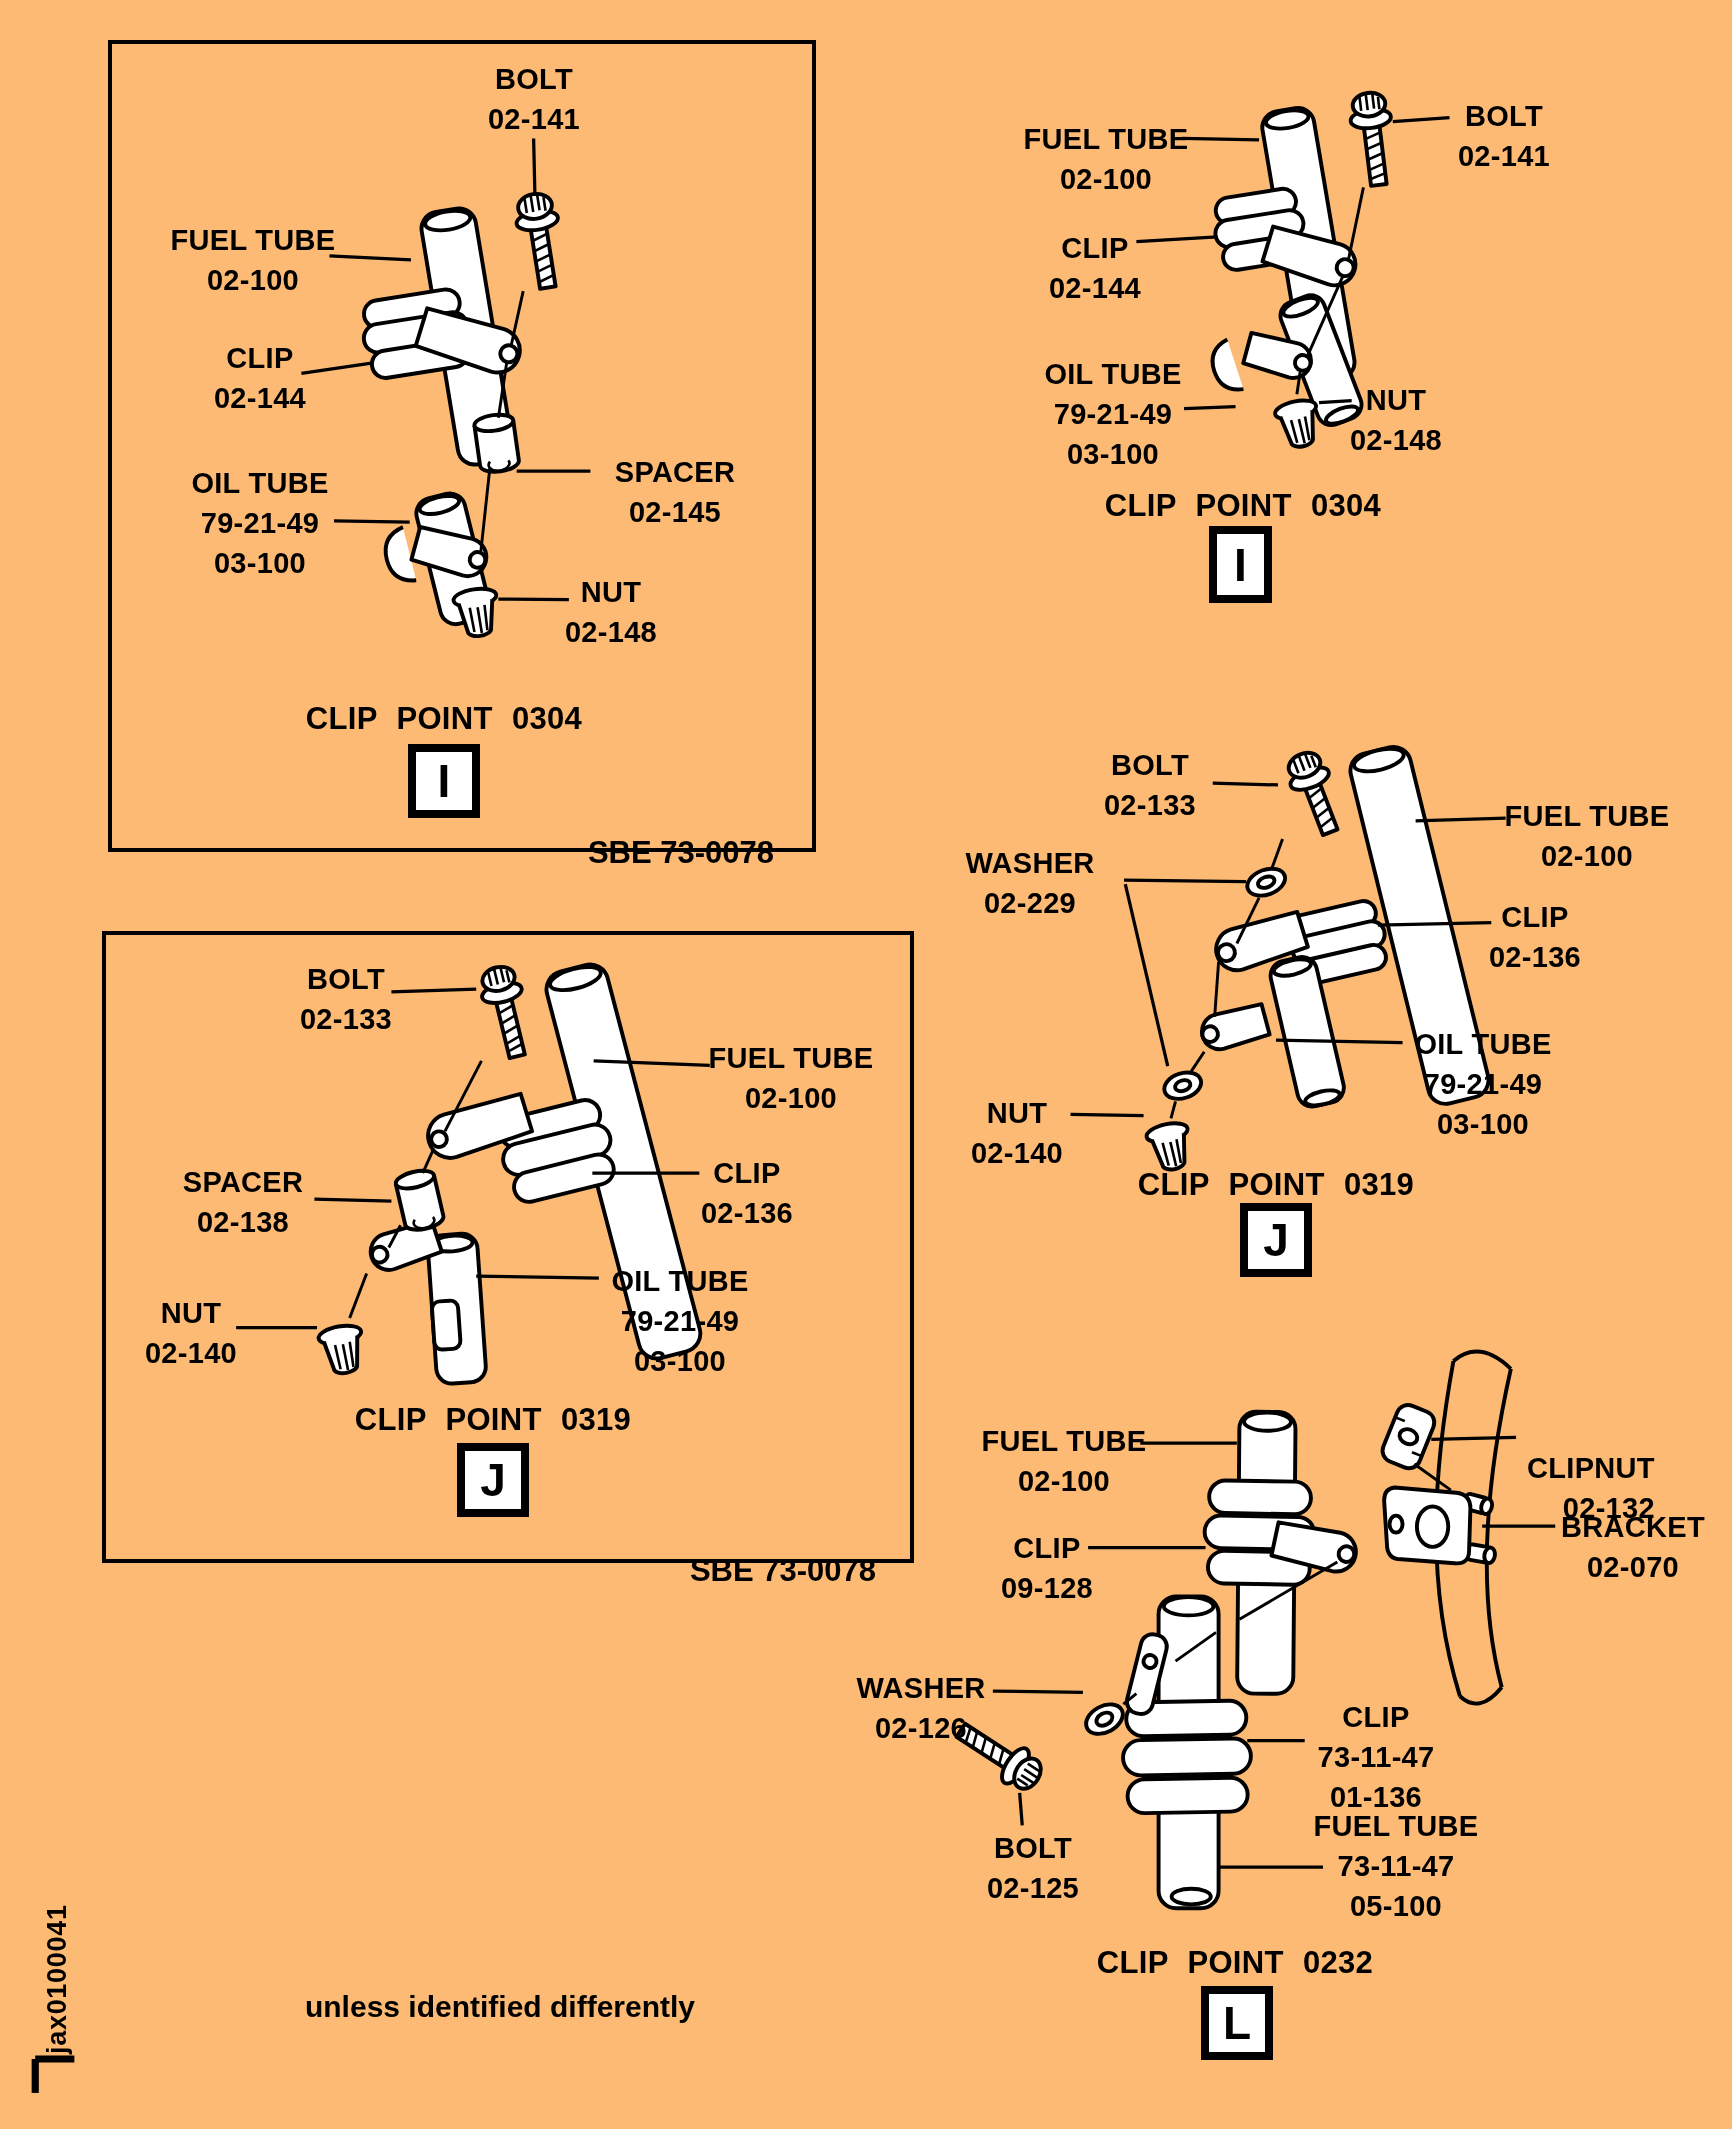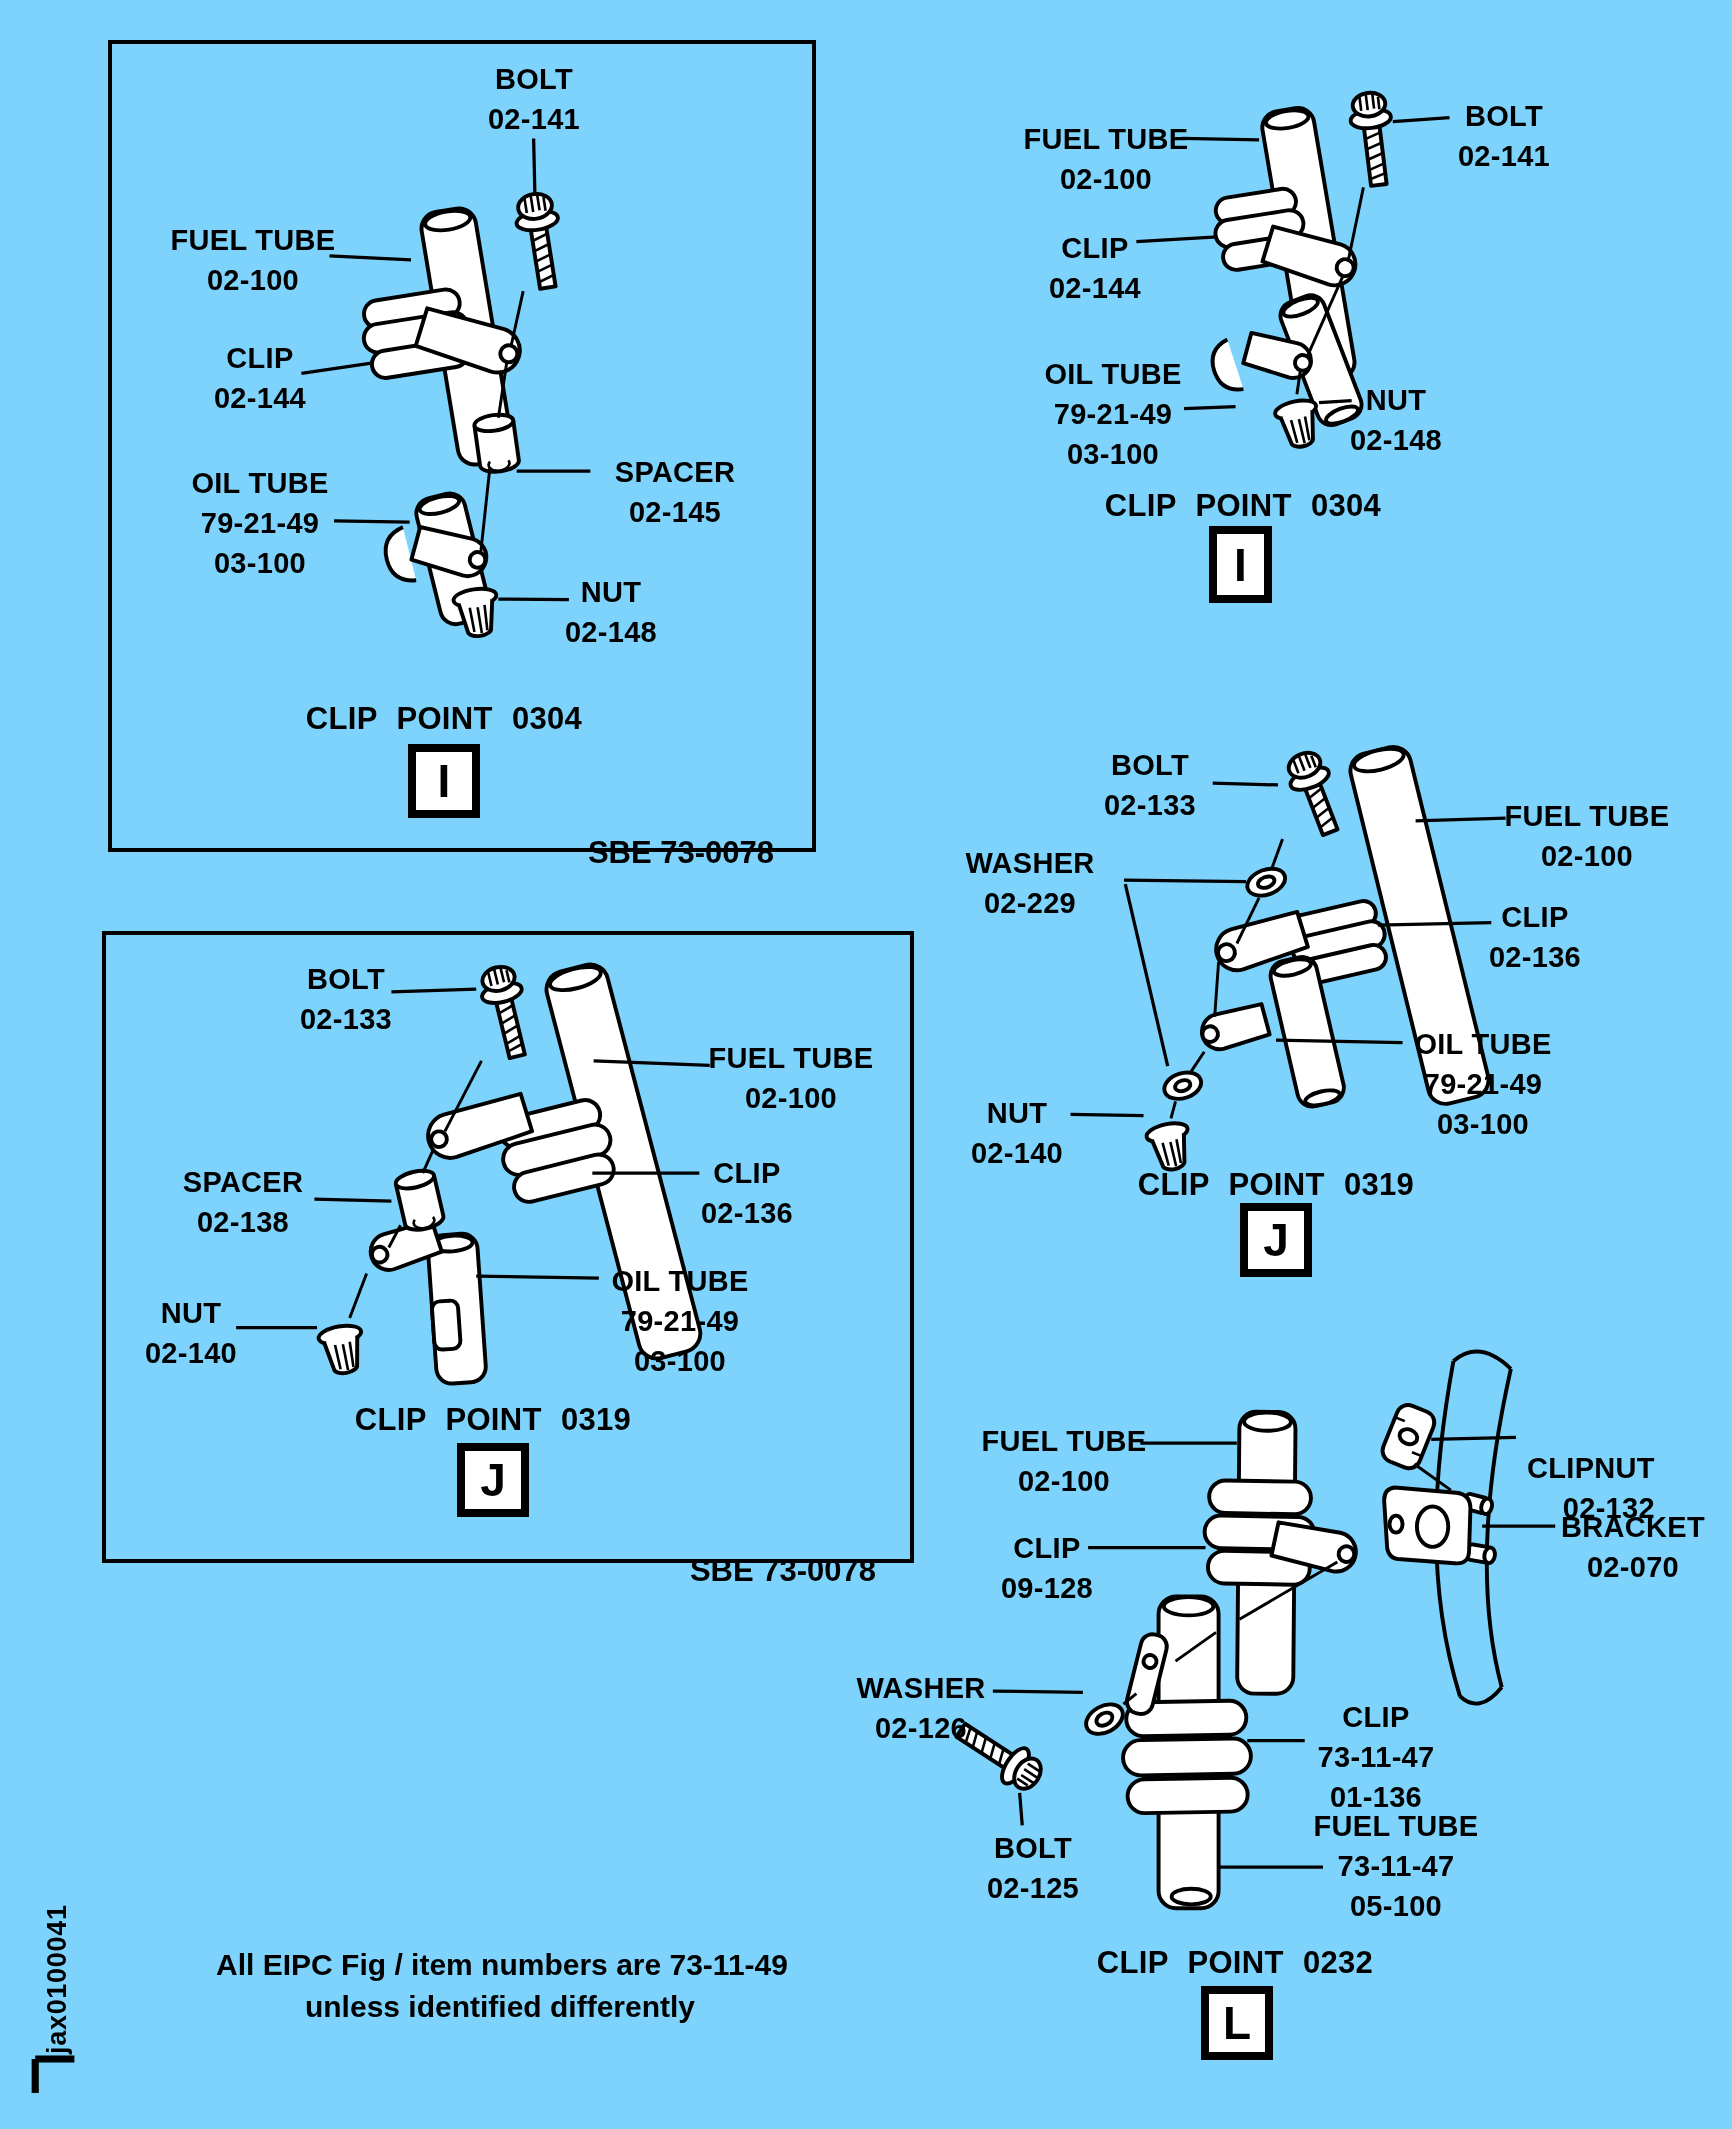--- a/index.html
+++ b/index.html
@@ -1,16 +1,16 @@
 <!DOCTYPE html>
 <html style="font-size:10.4px"><head>
 <meta charset="utf-8">
 <style>
   html,body{margin:0;padding:0;background:#e8e8e8;}
-  #page{position:relative;width:1732px;height:2129px;background:#7dd3fc;color:#000;
+  #page{position:relative;width:1732px;height:2129px;background:#fdba74;color:#000;
         font-family:"Liberation Sans",sans-serif;overflow:hidden;}
   svg.art{position:absolute;left:0;top:0;}
   .part{fill:#fff;stroke:#000;stroke-width:6;stroke-linejoin:round;}
   .ln{stroke:#000;stroke-width:5;fill:none;}
   .ax{stroke:#000;stroke-width:4.5;fill:none;}
   .det{fill:none;stroke:#000;stroke-width:4;}
   .rail{fill:none;stroke:#000;stroke-width:6;}
   .lbl{position:absolute;transform:translateX(-50%);text-align:center;line-height:40px;
        font-size:29px;font-weight:bold;white-space:nowrap;letter-spacing:0.3px;}
   .cap{position:absolute;transform:translateX(-50%);font-size:31px;font-weight:bold;
@@ -545,19 +545,18 @@
   <div class="lbl" style="left:1396px;top:1806px;">
     <div>FUEL TUBE</div>
     <div>73-11-47</div>
     <div>05-100</div>
   </div>
   <div class="cap" style="left:1235px;top:1945px;">CLIP POINT 0232</div>
   <div class="keybox" style="left:1201px;top:1986px;width:72px;height:74px;">
     <span>L</span>
   </div>
 
-  <div class="footer-line" style="left:502px;top:1948px;">All EIPC Fig / item numbers are 73-11-49</div>
   <div class="footer-line" style="left:500px;top:1990px;">unless identified differently</div>
 
   <div class="side">jax0100041</div>
 
 </div>
 
 
 </body></html>

